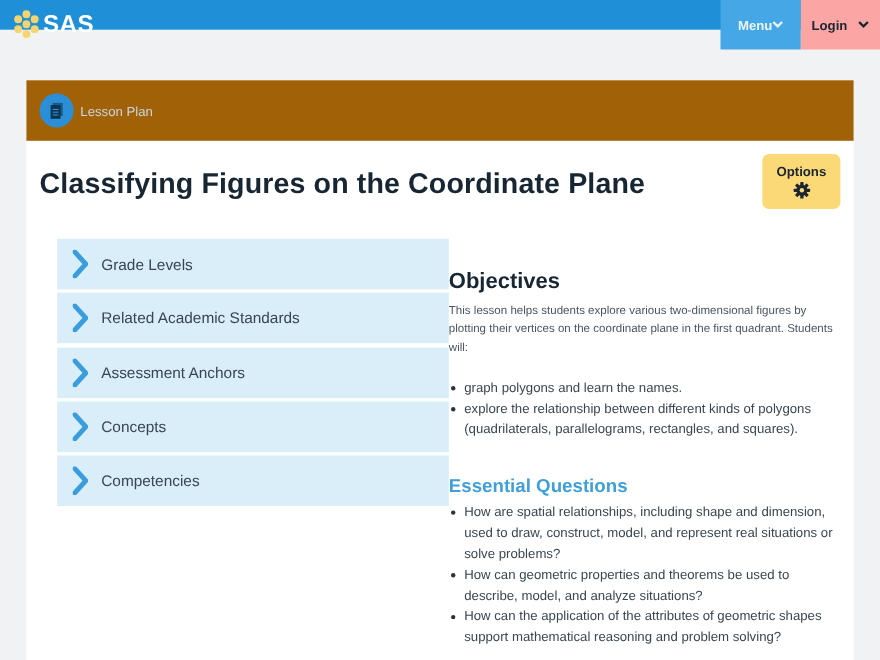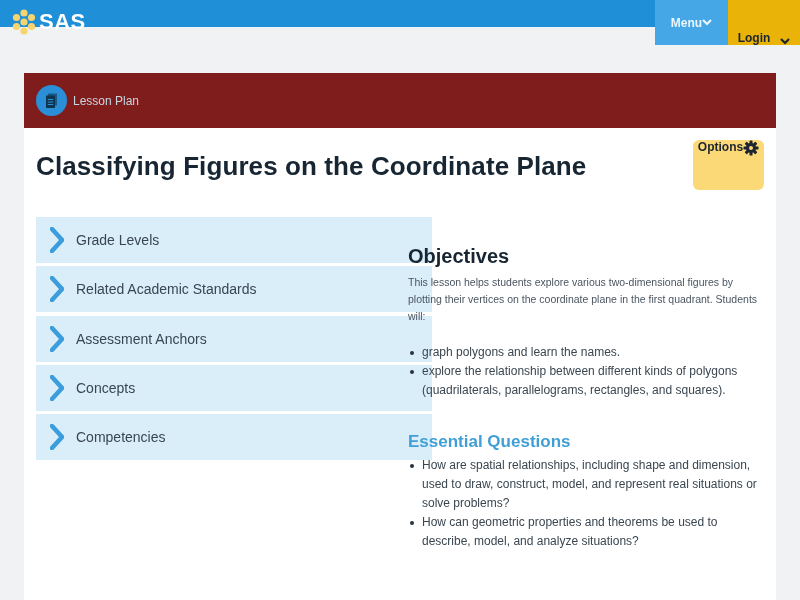--- a/index.html
+++ b/index.html
@@ -4,33 +4,33 @@
 <style>
   * { box-sizing: border-box; margin: 0; padding: 0; }
   html, body { width: 800px; height: 600px; overflow: hidden; }
   body { background: #f0f2f4; font-family: "Liberation Sans", "DejaVu Sans", sans-serif; color: #1f2a33; position: relative; }
 
   .topbar { position: absolute; left: 0; top: 0; width: 800px; height: 27px; background: #1f8fd8; }
   .logo { position: absolute; left: 12px; top: 9px; display: flex; align-items: center; }
   .logo svg { width: 24px; height: 26px; }
   .logo-text { color: #ffffff; font-weight: bold; font-size: 22px; margin-left: 3px; letter-spacing: 0.5px; }
   .nav-menu { position: absolute; left: 655px; top: 0; width: 73px; height: 45px; background: #45a7e6; display: flex; align-items: center; justify-content: center; color: #eaf5fc; font-weight: bold; font-size: 12px; cursor: pointer; }
-  .nav-login { position: absolute; left: 728px; top: 0; width: 72px; height: 45px; background: #eab308; display: flex; align-items: flex-end; justify-content: center; color: #1c2530; font-weight: bold; font-size: 12px; gap: 10px; cursor: pointer; }
+  .nav-login { position: absolute; left: 728px; top: 0; width: 72px; height: 45px; background: #fca5a5; display: flex; align-items: center; justify-content: center; color: #1c2530; font-weight: bold; font-size: 12px; gap: 10px; cursor: pointer; }
   .chev { width: 10px; height: 7px; }
 
   .card { position: absolute; left: 24px; top: 73px; width: 752px; height: 540px; background: #ffffff; }
-  .card-header { position: absolute; left: 0; top: 0; width: 752px; height: 55px; background: #7f1d1d; display: flex; align-items: center; }
+  .card-header { position: absolute; left: 0; top: 0; width: 752px; height: 55px; background: #a16207; display: flex; align-items: center; }
   .lp-icon { margin-left: 12px; width: 31px; height: 31px; border-radius: 50%; background: #2a8fd6; display: flex; align-items: center; justify-content: center; }
   .lp-label { color: #c8d6e0; font-size: 12px; margin-left: 6px; }
 
   .page-title { position: absolute; left: 12px; top: 78px; font-size: 26px; font-weight: bold; color: #172632; letter-spacing: 0.1px; }
-  .options-btn { position: absolute; left: 669px; top: 67px; width: 71px; height: 50px; background: #fbd977; border-radius: 6px; display: flex; flex-direction: row; justify-content: center; cursor: pointer; }
+  .options-btn { position: absolute; left: 669px; top: 67px; width: 71px; height: 50px; background: #fbd977; border-radius: 6px; display: flex; flex-direction: column; align-items: center; justify-content: center; cursor: pointer; }
   .options-label { font-size: 12px; font-weight: bold; color: #1c2530; margin-bottom: 2px; }
 
-  .accordion { position: absolute; left: 12px; top: 144px; width: 396px; text-align: center; }
+  .accordion { position: absolute; left: 28px; top: 144px; width: 356px; text-align: center; }
   .acc-item { height: 46px; background: #daeef9; margin-bottom: 3.3px; display: flex; align-items: center; cursor: pointer; }
   .acc-chev { width: 14px; height: 26px; margin-left: 14px; }
   .acc-label { margin-left: 12px; font-size: 14px; color: #384651; }
 
   .content { position: absolute; left: 384px; top: 172px; width: 360px; }
   .obj-title { font-size: 20px; font-weight: bold; color: #172632; }
   .obj-text { font-size: 10.5px; line-height: 17px; color: #4a5560; margin-top: 6px; }
   .bullets { list-style: none; margin-top: 18px; }
   .bullets li { position: relative; padding-left: 14px; font-size: 12px; line-height: 19px; color: #3a4650; }
   .bullets li::before { content: ""; position: absolute; left: 2px; top: 8px; width: 4px; height: 4px; border-radius: 50%; background: #2a333b; }
@@ -134,15 +134,16 @@
     <h2 class="obj-title">Objectives</h2>
     <p class="obj-text">This lesson helps students explore various two-dimensional figures by plotting their vertices on the coordinate plane in the first quadrant. Students will:</p>
     <ul class="bullets">
       <li>graph polygons and learn the names.</li>
       <li>explore the relationship between different kinds of polygons (quadrilaterals, parallelograms, rectangles, and squares).</li>
     </ul>
     <h2 class="eq-title">Essential Questions</h2>
     <ul class="bullets eq-list">
       <li>How are spatial relationships, including shape and dimension, used to draw, construct, model, and represent real situations or solve problems?</li>
       <li>How can geometric properties and theorems be used to describe, model, and analyze situations?</li>
+      <li>How can the application of the attributes of geometric shapes support mathematical reasoning and problem solving?</li>
     </ul>
   </div>
 </div>
 
 </body></html>

